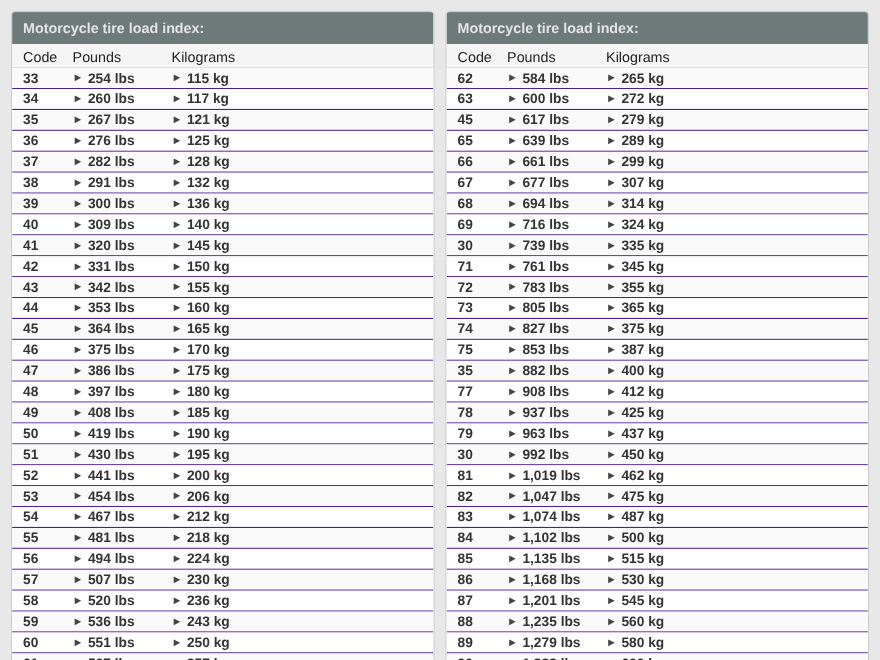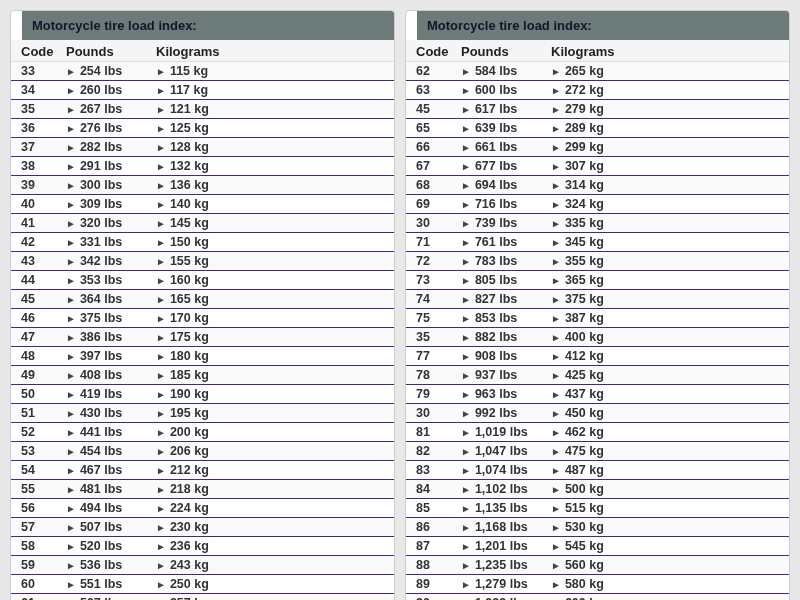--- a/index.html
+++ b/index.html
@@ -21,35 +21,34 @@
     }
     .table-panel {
       flex: 1;
       border: 1px solid #ccc;
       border-radius: 4px;
       overflow: hidden;
       background: #fff;
     }
     .panel-header {
       background: #6d7a7a;
-      color: #0f172a;
+      color: #e5e5e5;
       font-weight: bold;
       font-size: 13px;
       padding: 7px 10px;
-      margin-left: 11px;
     }
     .col-headers {
       display: grid;
       grid-template-columns: 45px 90px 90px;
       padding: 4px 10px 2px 10px;
       background: #f5f5f5;
       border-bottom: 1px solid #ddd;
     }
     .col-header {
-      font-weight: bold;
+      font-weight: normal;
       font-size: 13px;
       color: #222;
     }
     .data-rows {
       background: #fff;
     }
     .data-row {
       display: grid;
       grid-template-columns: 45px 90px 90px;
       padding: 2px 10px;

